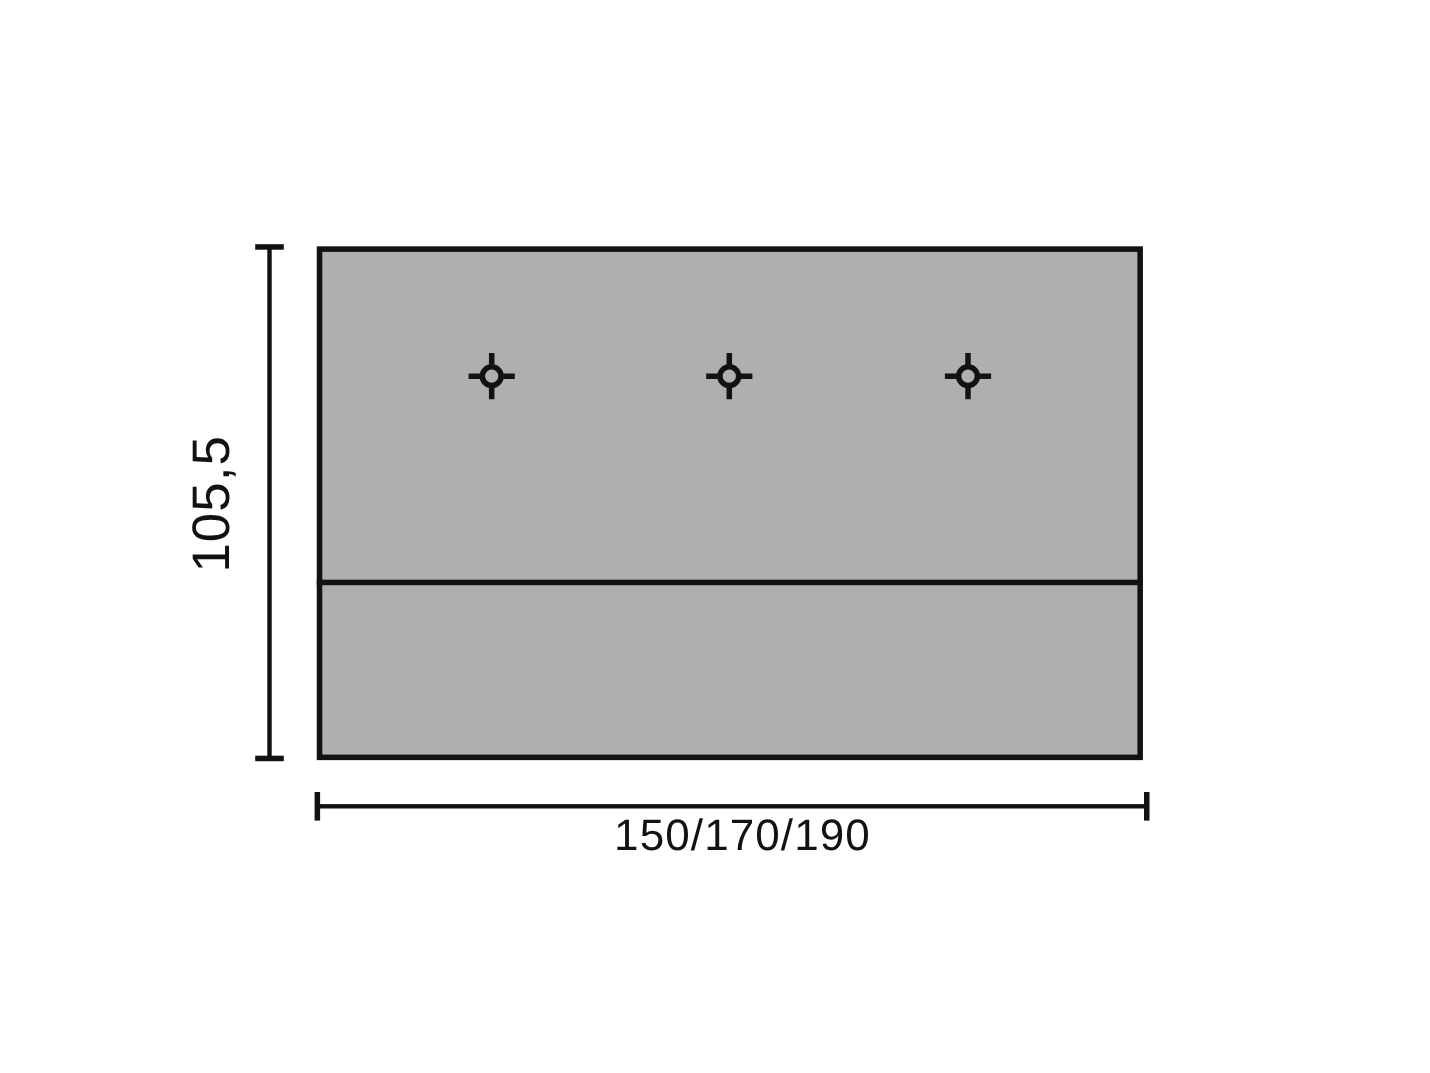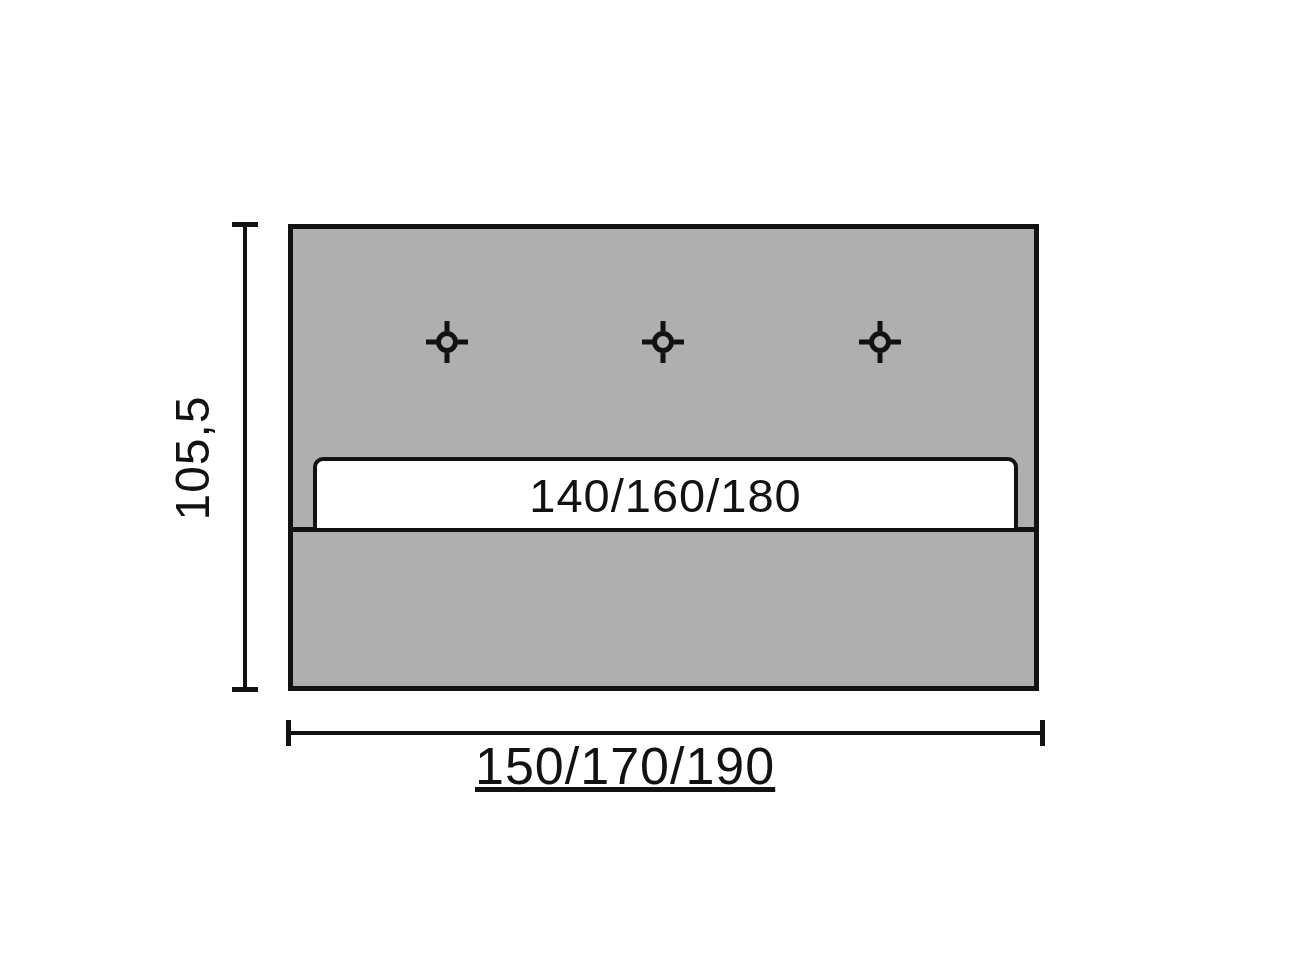--- a/index.html
+++ b/index.html
@@ -121,40 +121,36 @@
     height:26px;
     background:var(--line);
   }
   .hdim-cap.left{left:286px;}
   .hdim-cap.right{left:1040px;}
   .width-label{
     position:absolute;
     left:475px;
     top:740px;
     width:400px;
-    text-align:left;
-    font-size:52px;
+    text-align:center;
+    font-size:40px;
     letter-spacing:1px;
     color:var(--line);
     line-height:1;
-    text-decoration:underline;
   }
 </style>
 </head>
 <body>
 
 <div class="stage">
 
   <div class="panel"></div>
 
   <div class="divider"></div>
 
-  <div class="slot">
-    <span class="slot-label">140/160/180</span>
-  </div>
 
   <span class="marker marker-1">
     <svg viewBox="0 0 44 44" fill="none" stroke="currentColor" stroke-width="5">
       <circle cx="22" cy="22" r="8.5"></circle>
       <line x1="22" y1="1" x2="22" y2="11.5"></line>
       <line x1="22" y1="32.5" x2="22" y2="43"></line>
       <line x1="1" y1="22" x2="11.5" y2="22"></line>
       <line x1="32.5" y1="22" x2="43" y2="22"></line>
     </svg>
   </span>

